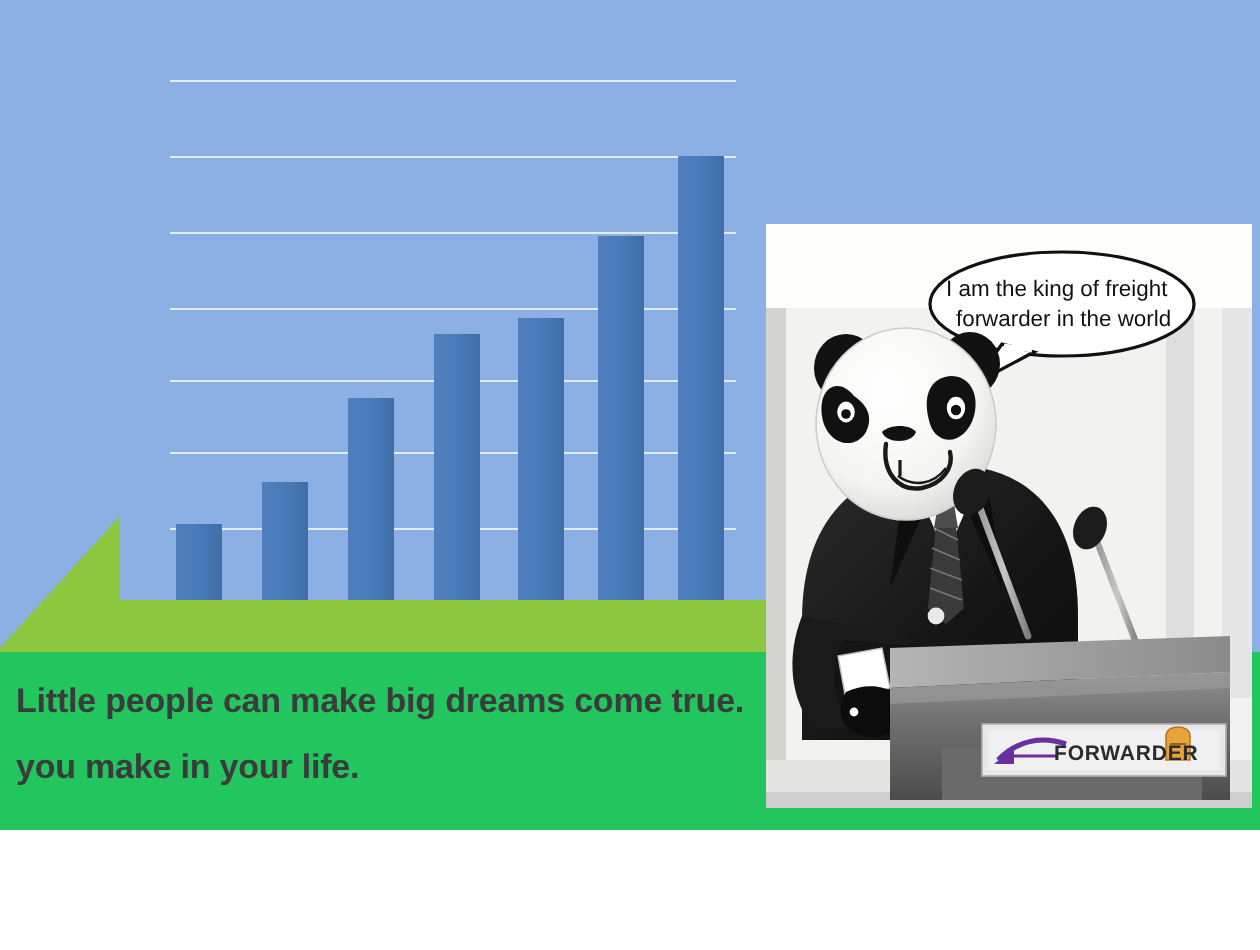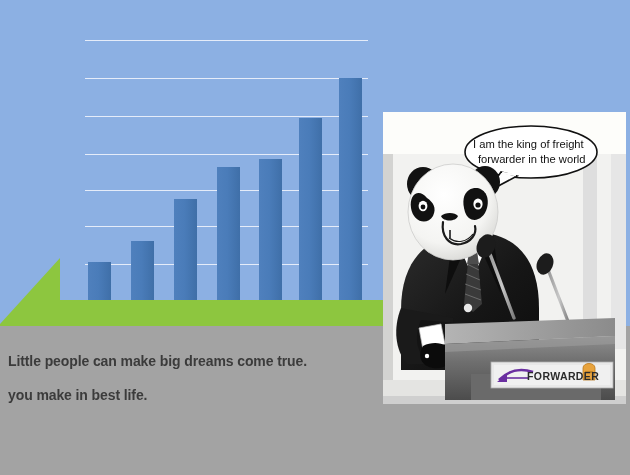--- a/index.html
+++ b/index.html
@@ -7,22 +7,22 @@
     margin: 0;
     padding: 0;
     background: #ffffff;
   }
   body {
     font-family: "Liberation Sans", sans-serif;
   }
   #banner {
     position: relative;
     width: 630px;
-    height: 475px;
-    background: #a3a3a3;
+    height: 415px;
+    background: #22c55e;
     overflow: hidden;
   }
 
   
   #sky {
     position: absolute;
     left: 0;
     top: 0;
     width: 630px;
     height: 326px;
@@ -77,23 +77,23 @@
   
   #caption {
     position: absolute;
     left: 0;
     top: 330px;
     width: 380px;
     padding: 6px 8px 0 8px;
     box-sizing: border-box;
   }
   #caption p {
-    margin: 16px 0 11px 0;
+    margin: 4px 0 11px 0;
     font-family: "Liberation Sans", sans-serif;
-    font-size: 14px;
+    font-size: 17px;
     font-weight: 600;
     line-height: 1.30;
     color: #3b3b3b;
     letter-spacing: -0.1px;
     white-space: nowrap;
   }
 </style>
 </head>
 <body>
 
@@ -253,16 +253,16 @@
           <path d="M 200 256 C 200 250 212 250 212 256 L 212 268 L 200 268 Z" fill="#e8a33d" stroke="#b9791f" stroke-width="0.8"></path>
           <path d="M 202 260 L 210 260" stroke="#9a6418" stroke-width="1"></path>
           <text id="sign-label" x="144" y="268" font-family="Liberation Sans, sans-serif" font-size="10.5" font-weight="bold" fill="#2b2b2b" letter-spacing="0.4">FORWARDER</text>
         </g>
       </g>
     </svg>
   </div>
 
   <div id="caption">
     <p>Little people can make big dreams come true.</p>
-    <p>you make in best life.</p>
+    <p>you make in your life.</p>
   </div>
 
 </div>
 
 </body></html>

